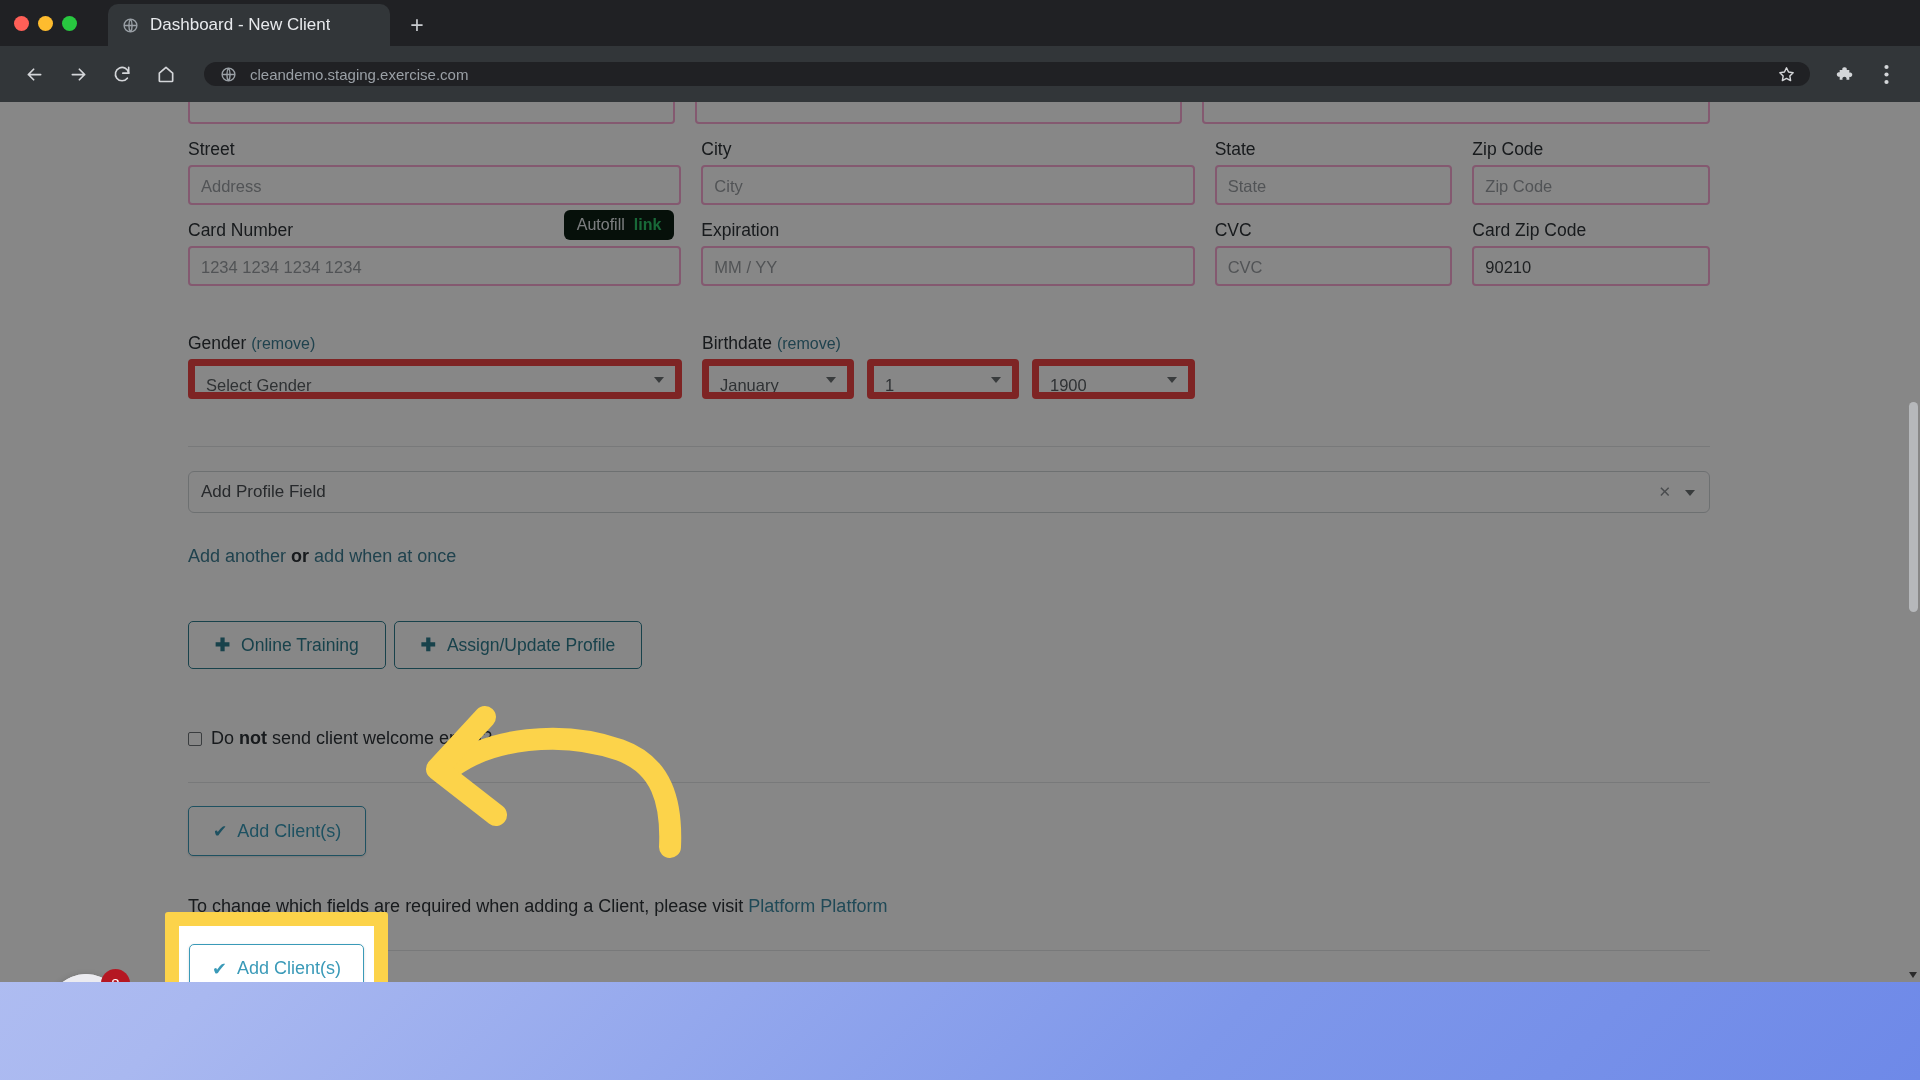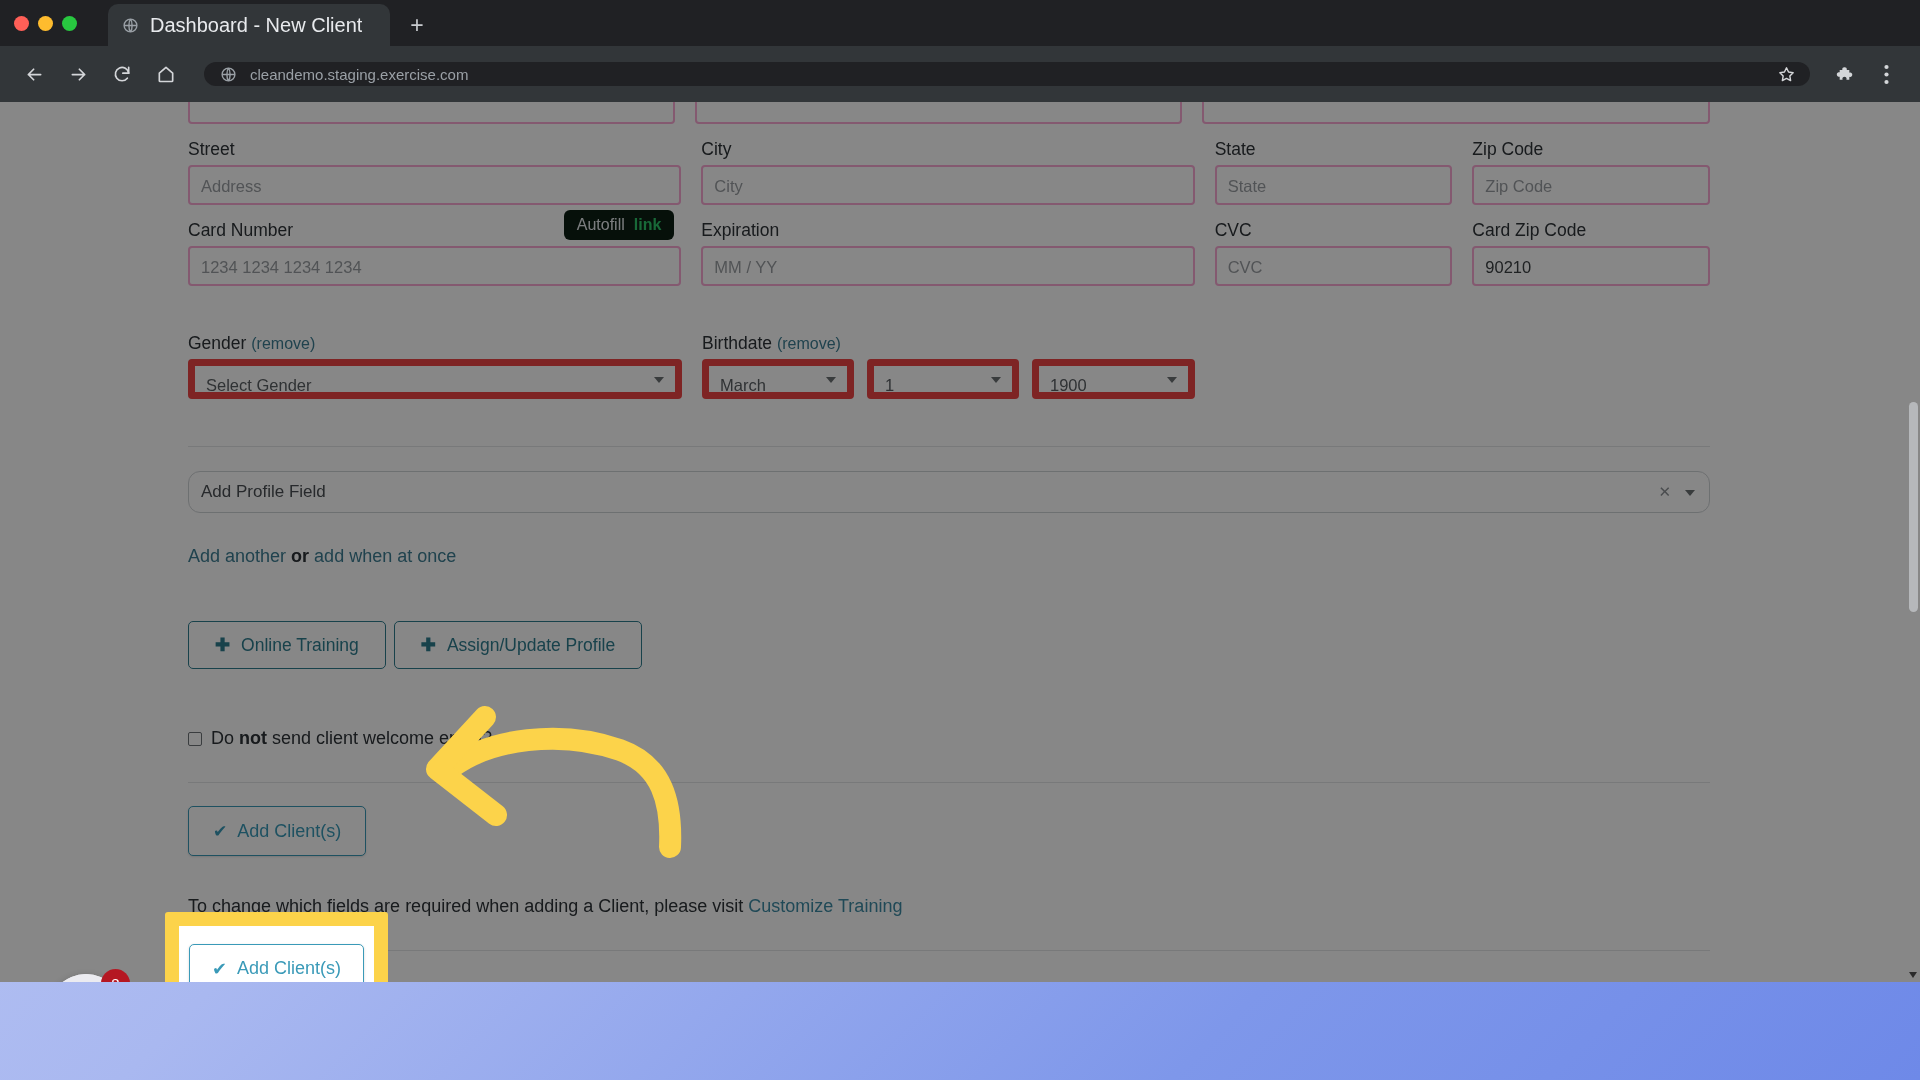--- a/index.html
+++ b/index.html
@@ -42,21 +42,21 @@
     border-radius: 10px 10px 0 0;
     display: flex; align-items: center;
     padding: 0 14px;
     gap: 11px;
   }
   .tab-favicon {
     width: 17px; height: 17px; flex: 0 0 17px;
     display: flex; align-items: center; justify-content: center;
   }
   .tab-title {
-    color: #e8eaed; font-size: 20px;
+    color: #e8eaed; font-size: 17px;
     white-space: nowrap; overflow: hidden; text-overflow: ellipsis;
   }
   .newtab {
     position: absolute; left: 400px; top: 10px;
     width: 34px; height: 30px;
     display: flex; align-items: center; justify-content: center;
     color: #c8cbcf; font-size: 23px; font-weight: 300;
     line-height: 1;
   }
 
@@ -199,21 +199,21 @@
     border: 0; border-top: 1px solid #e3e5e7;
     margin: 47px 0 0 0;
   }
 
   
   .pfield {
     position: relative;
     margin-top: 24px;
     height: 42px;
     border: 1px solid #cfd3d6;
-    border-radius: 12px;
+    border-radius: 6px;
     background: #fff;
     font-size: 17px; color: #4a4f53;
     padding: 0 66px 8px 12px;
     line-height: 40px;
     white-space: nowrap; overflow: hidden;
   }
   .pfield .pf-x {
     position: absolute; right: 38px; top: 50%;
     transform: translateY(-50%);
     color: #8d9195; font-size: 15px;
@@ -528,21 +528,21 @@
             </div>
           </div>
 
           <div class="fld">
             <label class="lbl">
               <span>Birthdate</span>
               <span class="remove">(remove)</span>
             </label>
             <div class="bdate-row">
               <div class="sel w-month">
-                <span>March</span>
+                <span>January</span>
                 <span class="caret"></span>
               </div>
               <div class="sel w-day">
                 <span>1</span>
                 <span class="caret"></span>
               </div>
               <div class="sel w-year">
                 <span>1900</span>
                 <span class="caret"></span>
               </div>
@@ -583,21 +583,21 @@
         <hr class="hr2">
 
         <div class="submit-zone">
           <div class="addclient">
             <span class="check">✔</span>
             <span>Add Client(s)</span>
           </div>
         </div>
 
         <div class="footnote">
-          <span>To change which fields are required when adding a Client, please visit </span><a href="#">Customize Training</a>
+          <span>To change which fields are required when adding a Client, please visit </span><a href="#">Platform Platform</a>
         </div>
 
         <hr class="hr3">
       </div>
     </div>
 
     <div class="pscroll">
       <div class="pscroll-thumb"></div>
       <div class="pscroll-arrow"></div>
     </div>

